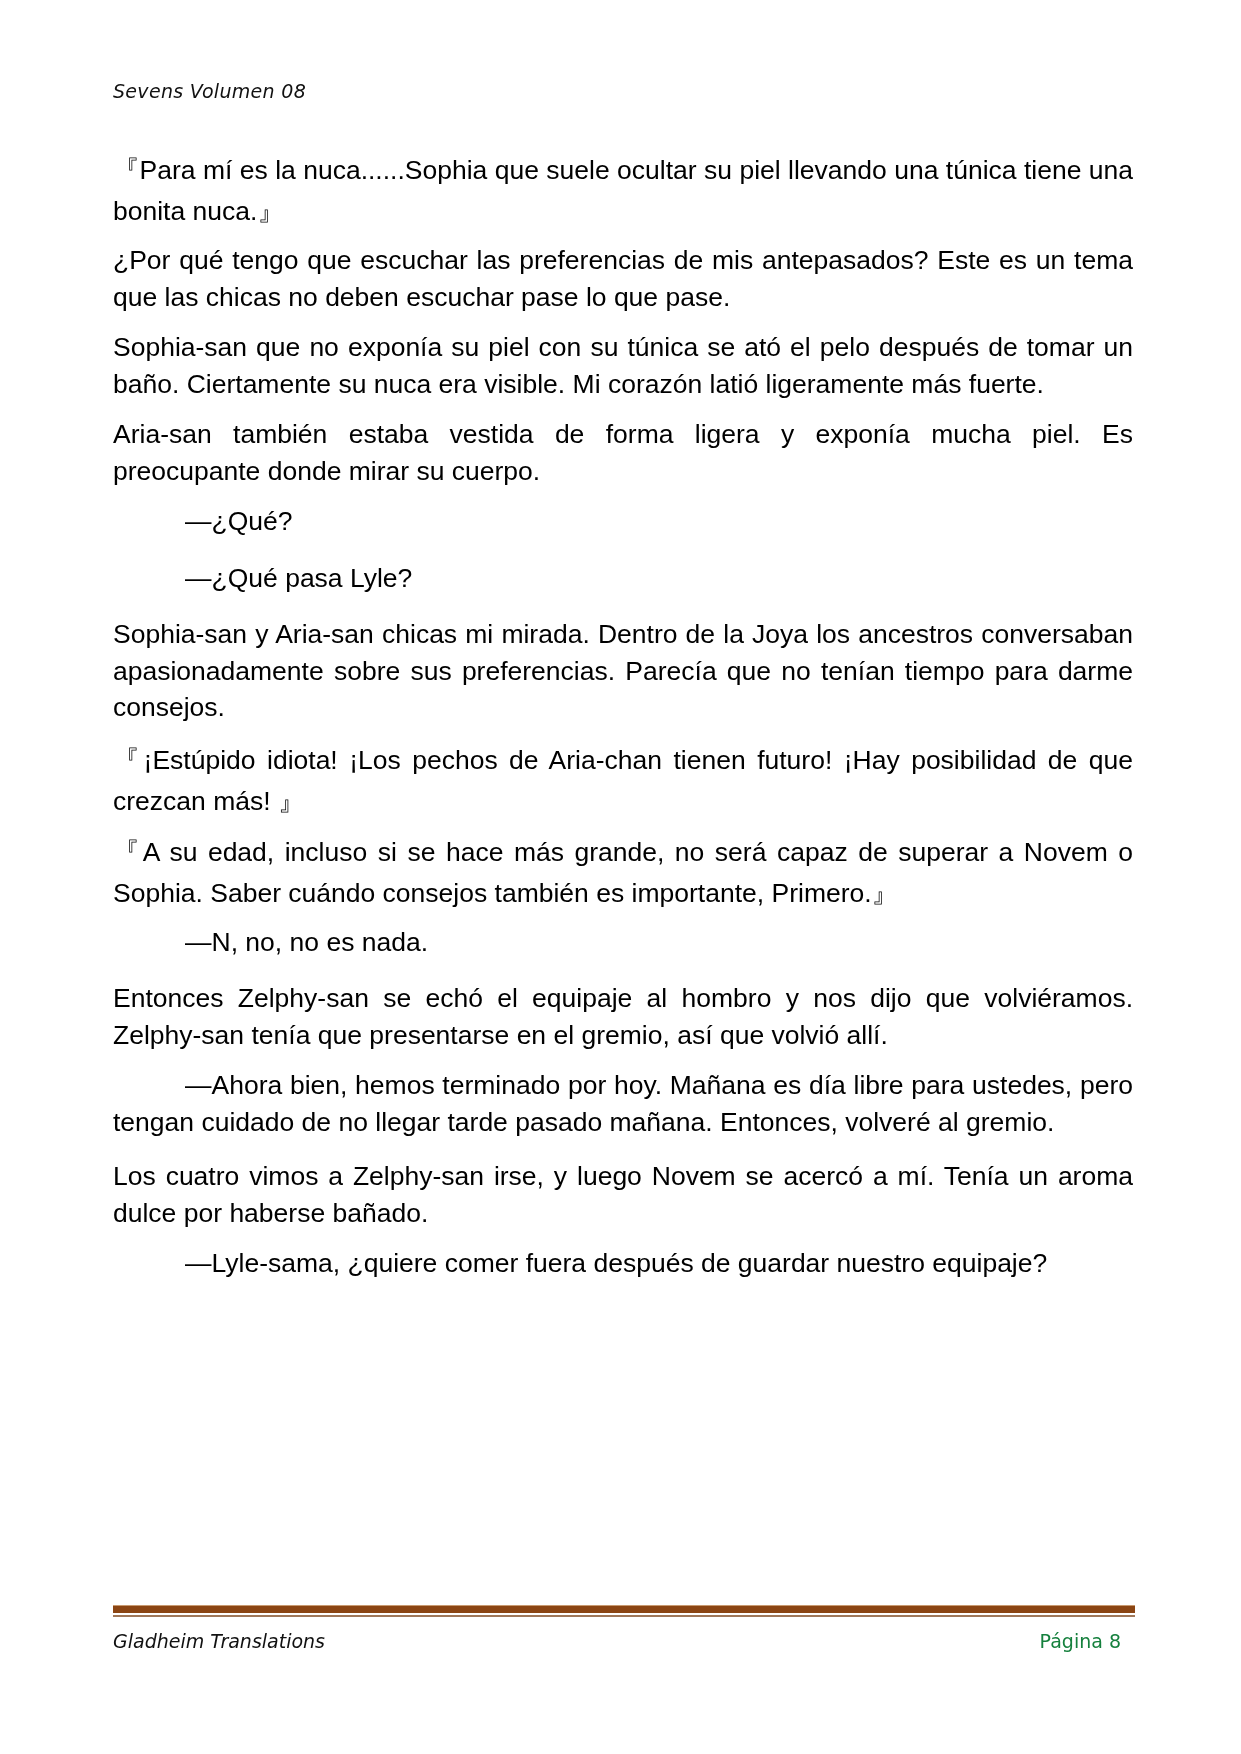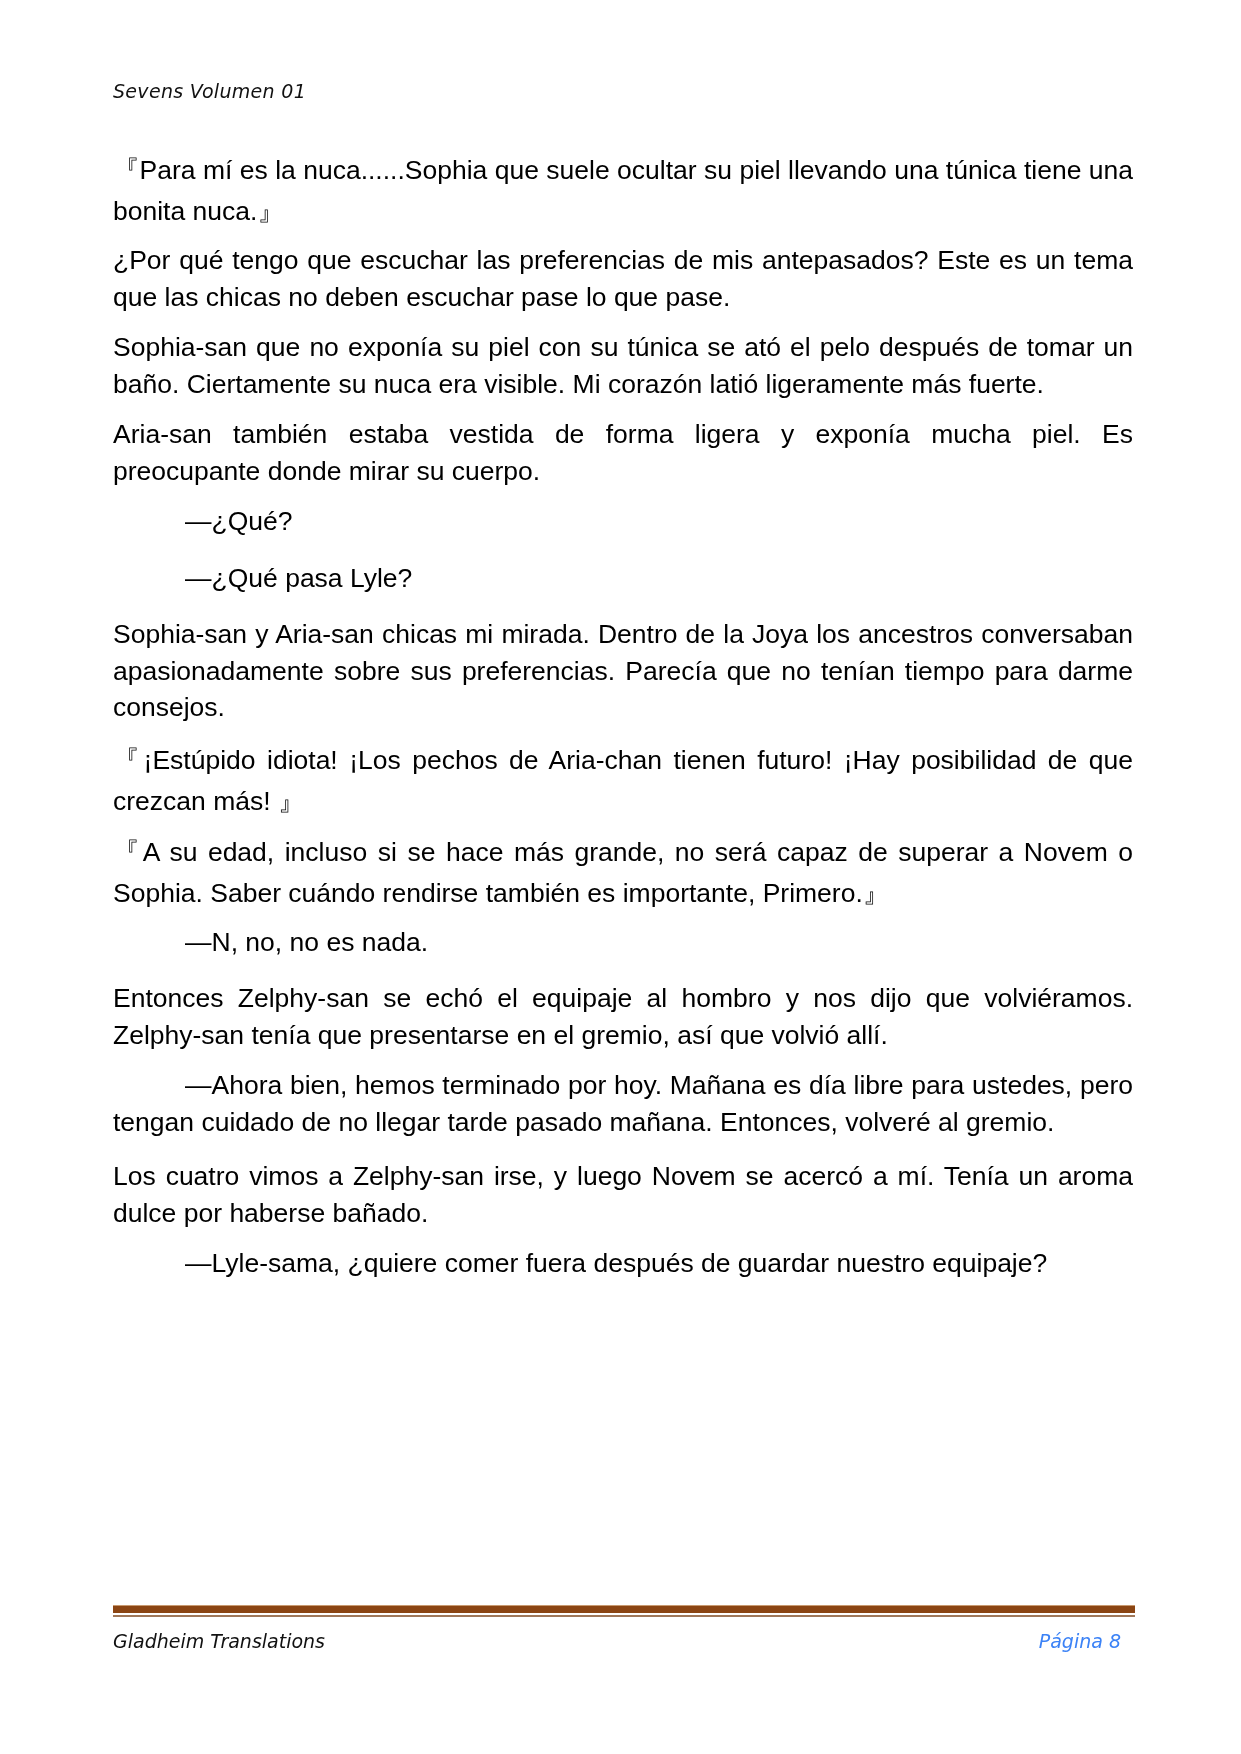--- a/index.html
+++ b/index.html
@@ -75,41 +75,40 @@
       font-style: italic;
       font-size: 19px;
       color: #111;
       text-align: right;
     }
     .footer-right {
       position: absolute;
       right: 120px;
       top: 1630px;
       font-family: "DejaVu Sans", sans-serif;
-      font-style: italic;
       font-size: 19px;
-      color: #3b82f6;
+      color: #15803d;
       margin-left: 44px;
     }
   </style>
 </head>
 <body>
 
-<div class="header">Sevens Volumen 01</div>
+<div class="header">Sevens Volumen 08</div>
 
 <div class="content">
   <p class="quote">『Para mí es la nuca......Sophia que suele ocultar su piel llevando una túnica tiene una bonita nuca.』</p>
   <p>¿Por qué tengo que escuchar las preferencias de mis antepasados? Este es un tema que las chicas no deben escuchar pase lo que pase.</p>
   <p>Sophia-san que no exponía su piel con su túnica se ató el pelo después de tomar un baño. Ciertamente su nuca era visible. Mi corazón latió ligeramente más fuerte.</p>
   <p>Aria-san también estaba vestida de forma ligera y exponía mucha piel. Es preocupante donde mirar su cuerpo.</p>
   <p class="dialogue short">—¿Qué?</p>
   <p class="dialogue short">—¿Qué pasa Lyle?</p>
   <p>Sophia-san y Aria-san chicas mi mirada. Dentro de la Joya los ancestros conversaban apasionadamente sobre sus preferencias. Parecía que no tenían tiempo para darme consejos.</p>
   <p class="quote">『¡Estúpido idiota! ¡Los pechos de Aria-chan tienen futuro! ¡Hay posibilidad de que crezcan más! 』</p>
-  <p class="quote">『A su edad, incluso si se hace más grande, no será capaz de superar a Novem o Sophia. Saber cuándo rendirse también es importante, Primero.』</p>
+  <p class="quote">『A su edad, incluso si se hace más grande, no será capaz de superar a Novem o Sophia. Saber cuándo consejos también es importante, Primero.』</p>
   <p class="dialogue short">—N, no, no es nada.</p>
   <p>Entonces Zelphy-san se echó el equipaje al hombro y nos dijo que volviéramos. Zelphy-san tenía que presentarse en el gremio, así que volvió allí.</p>
   <p class="dialogue">—Ahora bien, hemos terminado por hoy. Mañana es día libre para ustedes, pero tengan cuidado de no llegar tarde pasado mañana. Entonces, volveré al gremio.</p>
   <p>Los cuatro vimos a Zelphy-san irse, y luego Novem se acercó a mí. Tenía un aroma dulce por haberse bañado.</p>
   <p class="dialogue">—Lyle-sama, ¿quiere comer fuera después de guardar nuestro equipaje?</p>
 </div>
 
 <div class="footer-rule">
   <div class="thick"></div>
   <div class="gap"></div>

